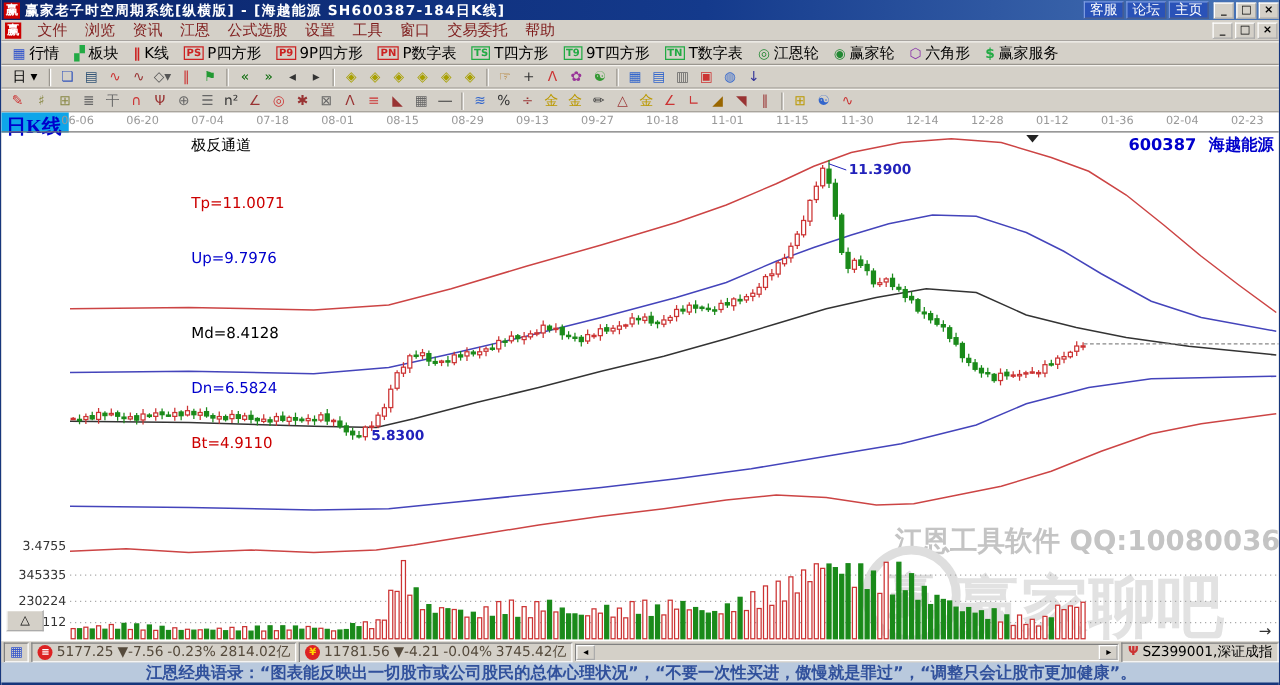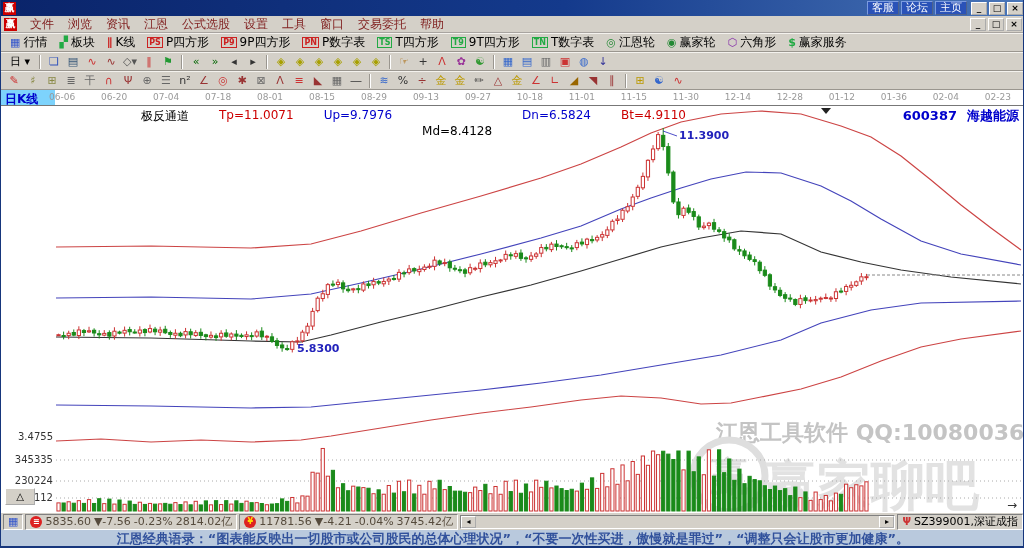--- a/index.html
+++ b/index.html
@@ -37,26 +37,26 @@
   .tb1-badge { font-size:8px; font-weight:bold; border:1px solid currentColor; padding:0 1px; line-height:9px; }
   #toolbar2 { top:52px; height:19px; gap:1px; }
   #toolbar3 { top:71px; height:19px; gap:1px; }
   .mini-btn { width:18px; height:16px; display:inline-flex; align-items:center; justify-content:center;
     font-size:11px; cursor:pointer; }
   .mini-wide { width:30px; }
   .tb-sep { width:2px; height:14px; border-left:1px solid #9a968f; border-right:1px solid #fff; margin:0 3px; }
 
   
   .chart-wrap { position:absolute; left:0; top:90px; width:1024px; height:422px; background:#fff; }
-  .kperiod { position:absolute; left:0; top:0; width:54px; height:16px; background:#7dd3fc;
-    color:#0000cc; font-weight:bold; font-size:12px; padding:1px 4px; }
+  .kperiod { position:absolute; left:0; top:0; width:54px; height:16px; background:#0ea5e9;
+    color:#0000cc; font-weight:bold; font-size:16px; padding:1px 4px;font-family:Liberation Serif, serif; }
   .dates-row { position:absolute; left:48px; top:2px; width:962px; display:flex; justify-content:space-between; }
   .date-tick { color:#999; font-size:9px; }
   .chart-topline { position:absolute; left:0; top:15px; width:1024px; height:1px; background:#777; }
-  .indicator-row { position:absolute; left:140px; top:18px; display:flex; gap:30px; font-size:12px; white-space:nowrap; }
+  .indicator-row { position:absolute; left:152px; top:18px; display:flex; gap:30px; font-size:12px; white-space:nowrap;flex-direction:column; }
   .stock-id { position:absolute; right:6px; top:17px; color:#0000cc; font-weight:bold; font-size:13px; }
   .stock-id span { margin-left:10px; }
   #chart-svg { position:absolute; left:0; top:16px; width:1024px; height:406px; }
   .panel-toggle { position:absolute; left:4px; top:398px; width:30px; height:17px; background:#d4d0c8;
     border:1px outset #fff; text-align:center; font-size:10px; line-height:15px; cursor:pointer; }
   .scroll-right { position:absolute; right:8px; top:408px; color:#333; font-size:12px; cursor:pointer; }
 
   
   .statusbar { position:absolute; left:0; top:512px; width:1024px; height:18px; background:#d4d0c8;
     display:flex; align-items:center; gap:2px; padding:0 2px; border-top:1px solid #fff; }
@@ -75,20 +75,21 @@
   
   .quotebar { position:absolute; left:0; top:530px; width:1024px; height:18px; background:#b9c9dd;
     color:#31519c; font-size:13px; font-weight:bold; text-align:center; line-height:17px;
     border-bottom:2px solid #16367c; white-space:nowrap; }
 </style>
 </head>
 <body>
 
 <div class="titlebar">
   <span class="app-logo">赢</span>
+  <span class="title-text">赢家老子时空周期系统[纵横版] - [海越能源  SH600387-184日K线]</span>
   <span class="tb-links" id="titlebar-links">
       <span class="tb-link">客服</span>
       <span class="tb-link">论坛</span>
       <span class="tb-link">主页</span>
     </span>
   <span class="win-controls" id="app-controls">
       <span class="win-btn">_</span>
       <span class="win-btn">□</span>
       <span class="win-btn">×</span>
     </span>
@@ -786,21 +787,21 @@
   <div class="panel-toggle">△</div>
   <div class="scroll-right">→</div>
 </div>
 
 <div class="statusbar">
   <span class="sb-panel">
     <span style="color:#3355cc;">▦</span>
   </span>
   <span class="sb-panel">
     <span class="rnd-icon">≡</span>
-    <span>5835.60</span>
+    <span>5177.25</span>
     <span>▼-7.56</span>
     <span>-0.23%</span>
     <span>2814.02亿</span>
   </span>
   <span class="sb-panel">
     <span class="rnd-icon" style="color:#ffd700;">¥</span>
     <span>11781.56</span>
     <span>▼-4.21</span>
     <span>-0.04%</span>
     <span>3745.42亿</span>

